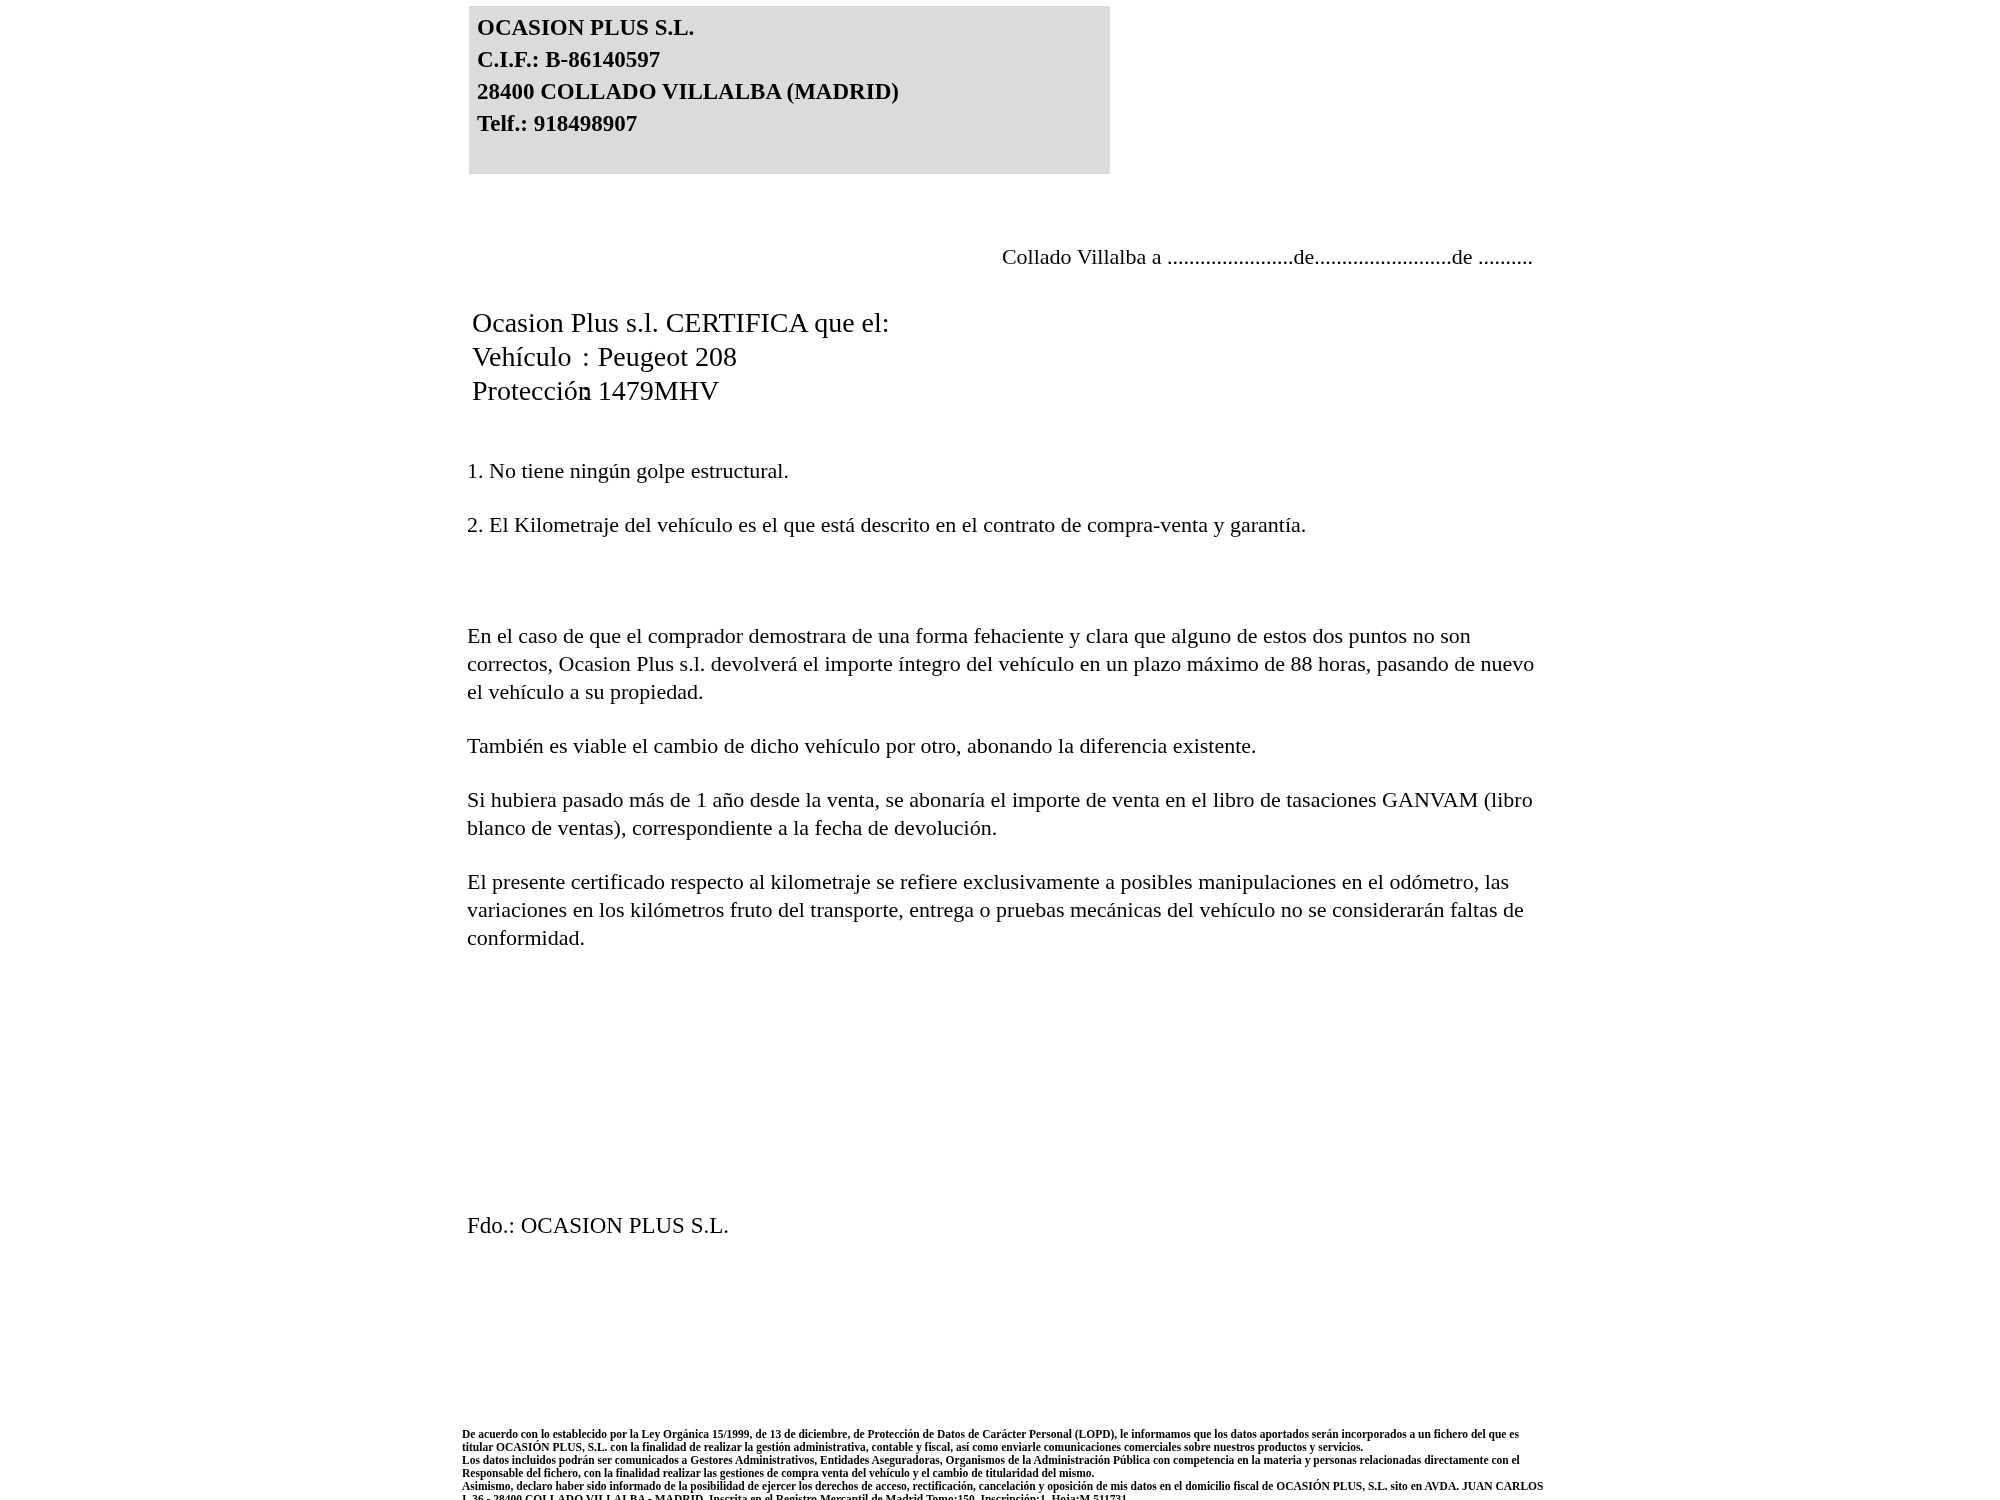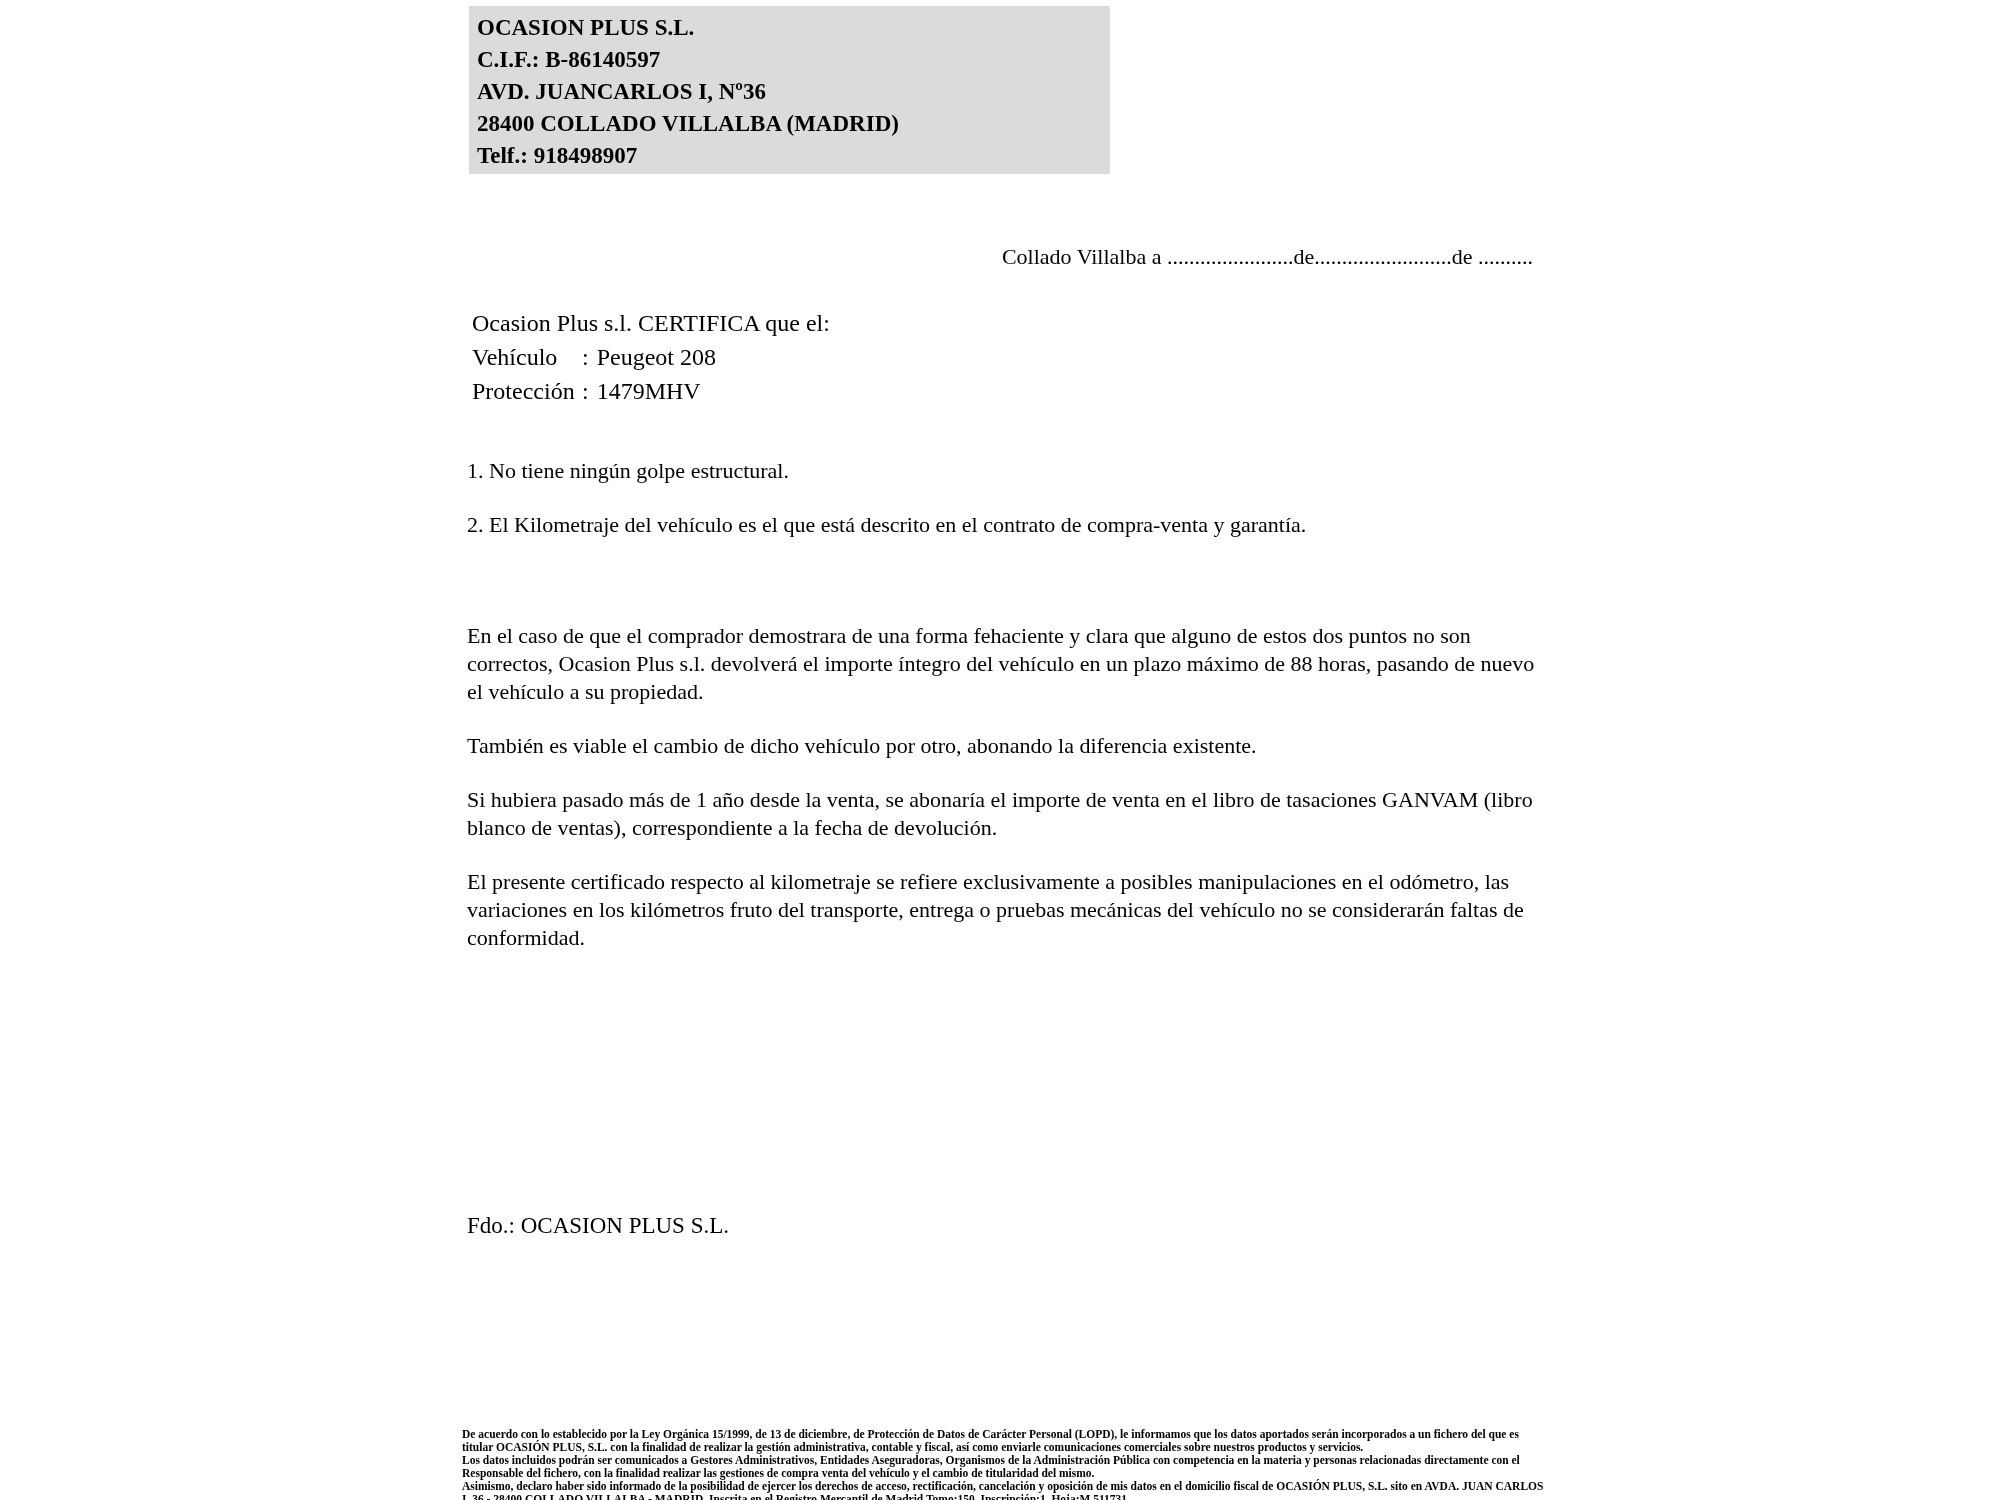--- a/index.html
+++ b/index.html
@@ -40,21 +40,21 @@
     top: 244px;
     width: 1066px;
     text-align: right;
     font-size: 22px;
     white-space: nowrap;
   }
   .certify-block {
     position: absolute;
     left: 472px;
     top: 306px;
-    font-size: 24px;
+    font-size: 28px;
     line-height: 34px;
   }
   .label-col {
     display: inline-block;
     width: 110px;
   }
   .label-underline {
   }
   .sep {
     margin-right: 8px;
@@ -103,21 +103,20 @@
   }
 </style>
 </head>
 <body>
 
 <div class="page">
 
   <div class="header-box">
     <div class="header-line">OCASION PLUS S.L.</div>
     <div class="header-line">C.I.F.: B-86140597</div>
-    <div class="header-line">AVD. JUANCARLOS I, Nº36</div>
     <div class="header-line">28400 COLLADO VILLALBA (MADRID)</div>
     <div class="header-line">Telf.: 918498907</div>
   </div>
 
   <div class="date-line">Collado Villalba a .......................de.........................de ..........</div>
 
   <div class="certify-block">
     <div>Ocasion Plus s.l. CERTIFICA que el:</div>
     <div>
       <span class="label-col"><span class="label-underline">Vehículo</span></span><span class="sep">:</span><span>Peugeot 208</span>

